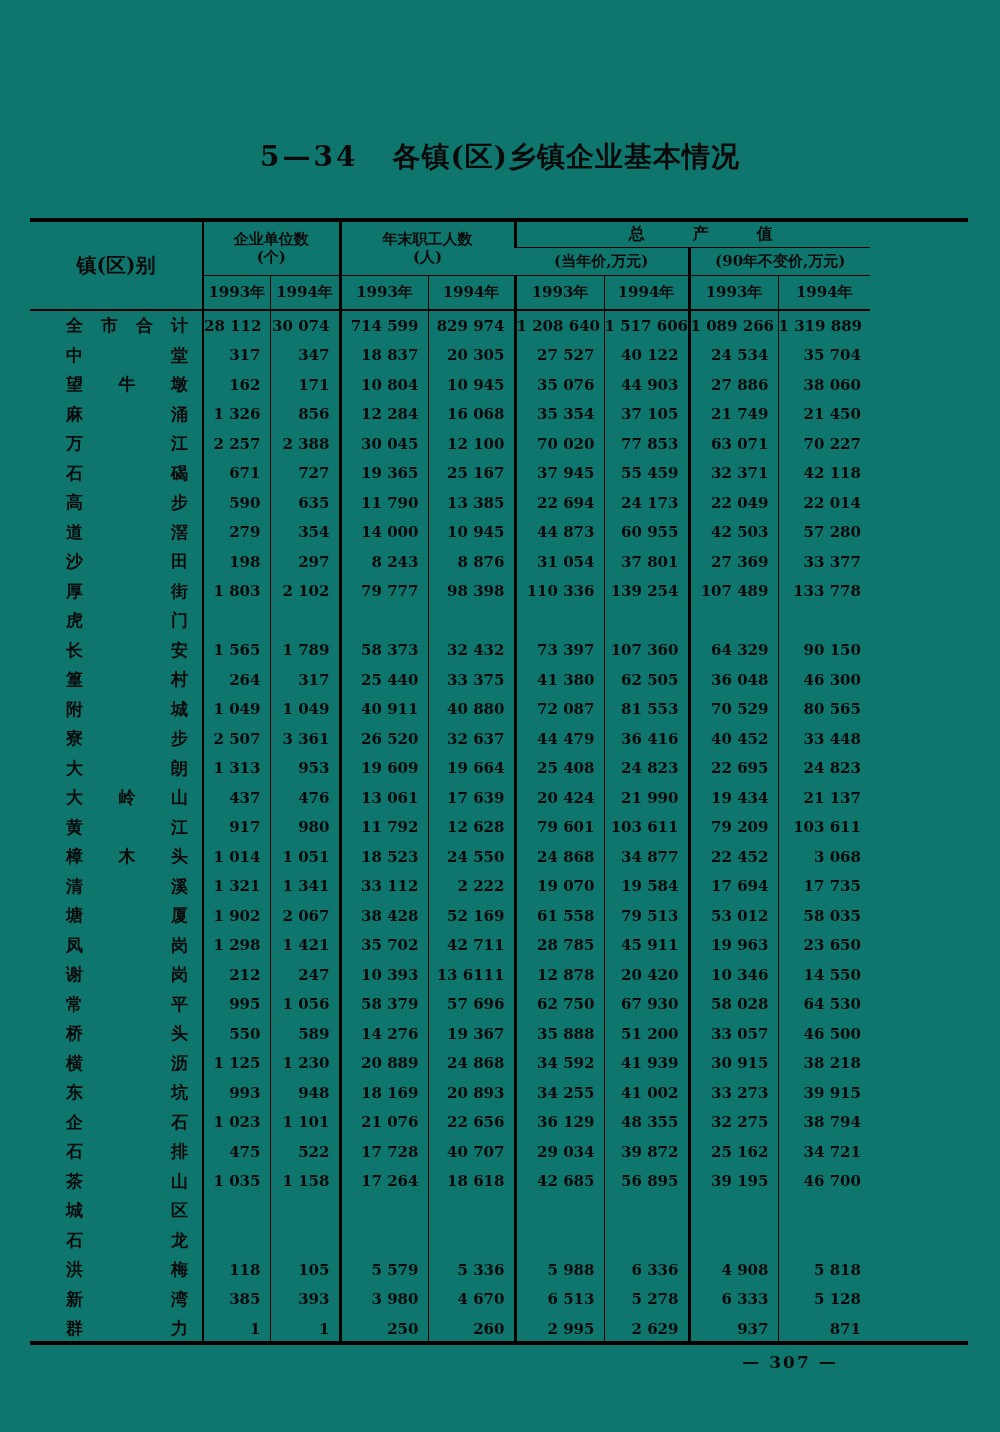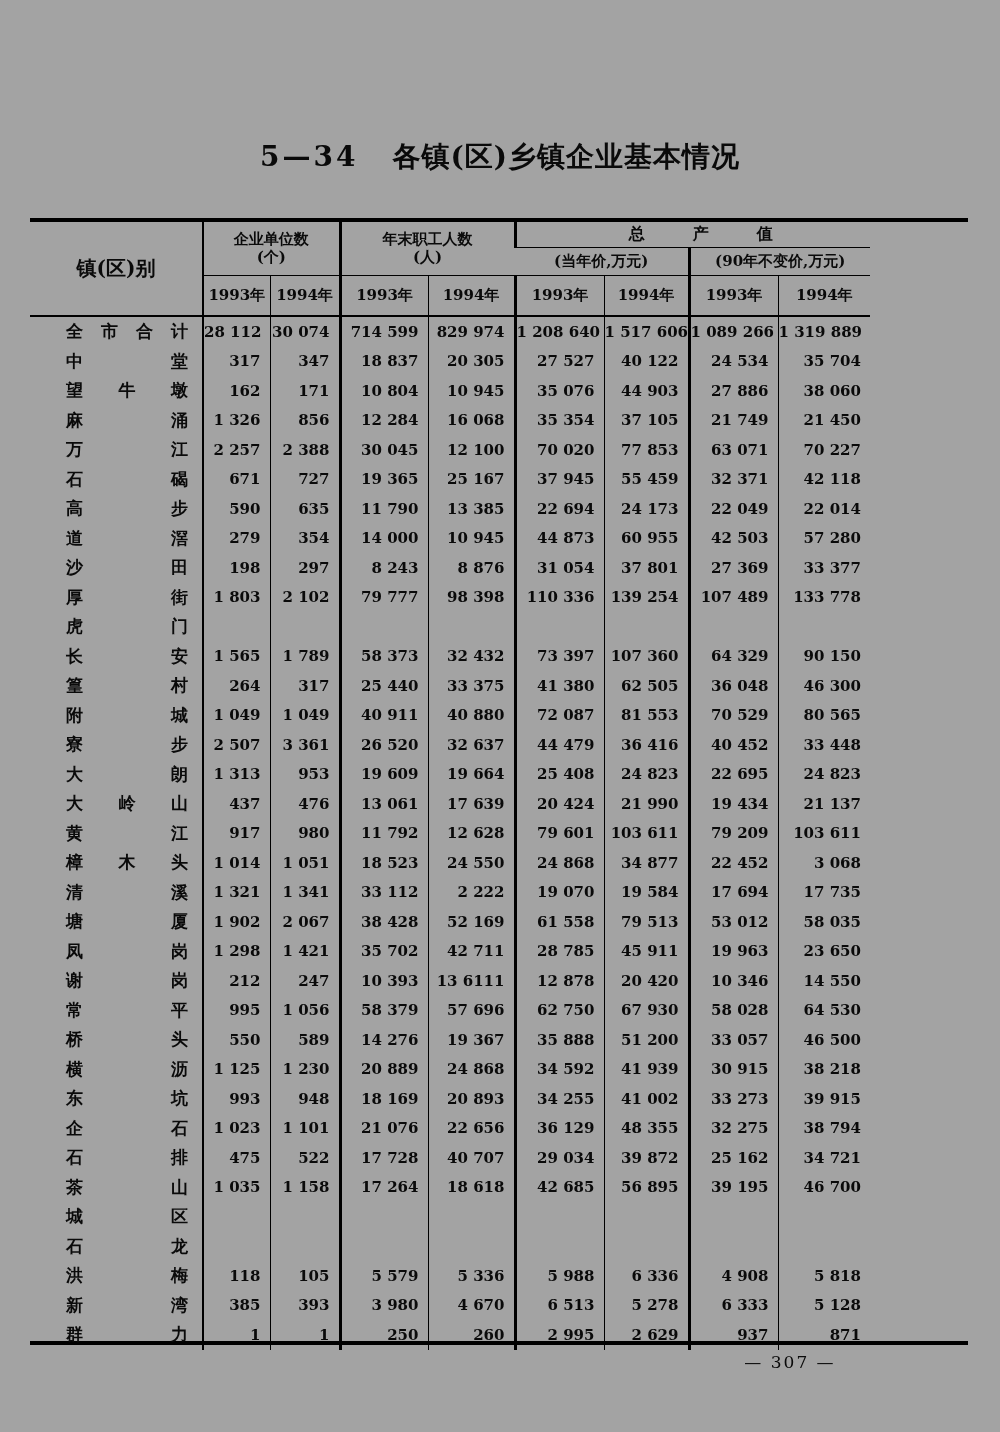--- a/index.html
+++ b/index.html
@@ -4,21 +4,21 @@
 <style>
   html,body { margin:0; padding:0; }
   body {
     width:1000px; height:1432px;
     background:#ffffff;
     font-family:"DejaVu Serif","Liberation Serif",serif;
     color:#0a0a0a;
     position:relative;
     overflow:hidden;
   }
-  .page { position:absolute; inset:0; background:#a3a3a3; }
+  .page { position:absolute; inset:0; background:#0f766e; }
 
   .title-row {
     position:absolute; top:138px; left:0; width:100%;
     text-align:center; font-weight:bold; font-size:28px;
     letter-spacing:1px; white-space:nowrap;
   }
   .title-prefix { margin-right:34px; letter-spacing:3px; }
   .subtitle {
     position:absolute; top:192px; left:0; width:100%;
     text-align:center; font-weight:bold; font-size:15px;
@@ -33,21 +33,21 @@
     width:840px; border-collapse:collapse; table-layout:fixed;
   }
   th, td { padding:0; margin:0; font-weight:bold; overflow:hidden; }
 
   thead th {
     font-size:15px; text-align:center; vertical-align:middle;
     font-family:"DejaVu Serif","Liberation Serif",serif;
   }
   tr.hr1 { height:25px; }
   tr.hr2 { height:28px; }
-  tr.hr3 { height:41px; }
+  tr.hr3 { height:35px; }
 
   th.region-h  { border-bottom:2px solid #000; font-size:20px; }
   th.group1    { border-left:2px solid #000; border-bottom:1.5px solid #000; line-height:1.25; }
   th.group2    { border-left:3px solid #000; border-bottom:1.5px solid #000; line-height:1.25; }
   th.group3    { border-left:3px solid #000; border-bottom:1.5px solid #000;
                  letter-spacing:48px; padding-left:63px; font-size:16px; }
   th.sub1      { border-bottom:1.5px solid #000; }
   th.sub2      { border-left:3px solid #000; border-bottom:1.5px solid #000; }
   th.year      { border-bottom:2px solid #000; }
 
@@ -68,21 +68,21 @@
 
   .name-spread {
     margin-left:36px; width:122px;
     display:flex; justify-content:space-between;
     font-size:17px; font-weight:bold;
   }
   tr.total-row td { font-size:15px; }
 
   .page-number {
     position:absolute; top:1352px; left:700px; width:180px;
-    text-align:center; font-size:17px; font-weight:normal;
+    text-align:center; font-size:17px; font-weight:bold;
     letter-spacing:2px;
   }
 </style>
 </head>
 <body>
 
 <div class="page">
 
   <div class="title-row">
     <span class="title-prefix">5—34</span><span>各镇(区)乡镇企业基本情况</span>

